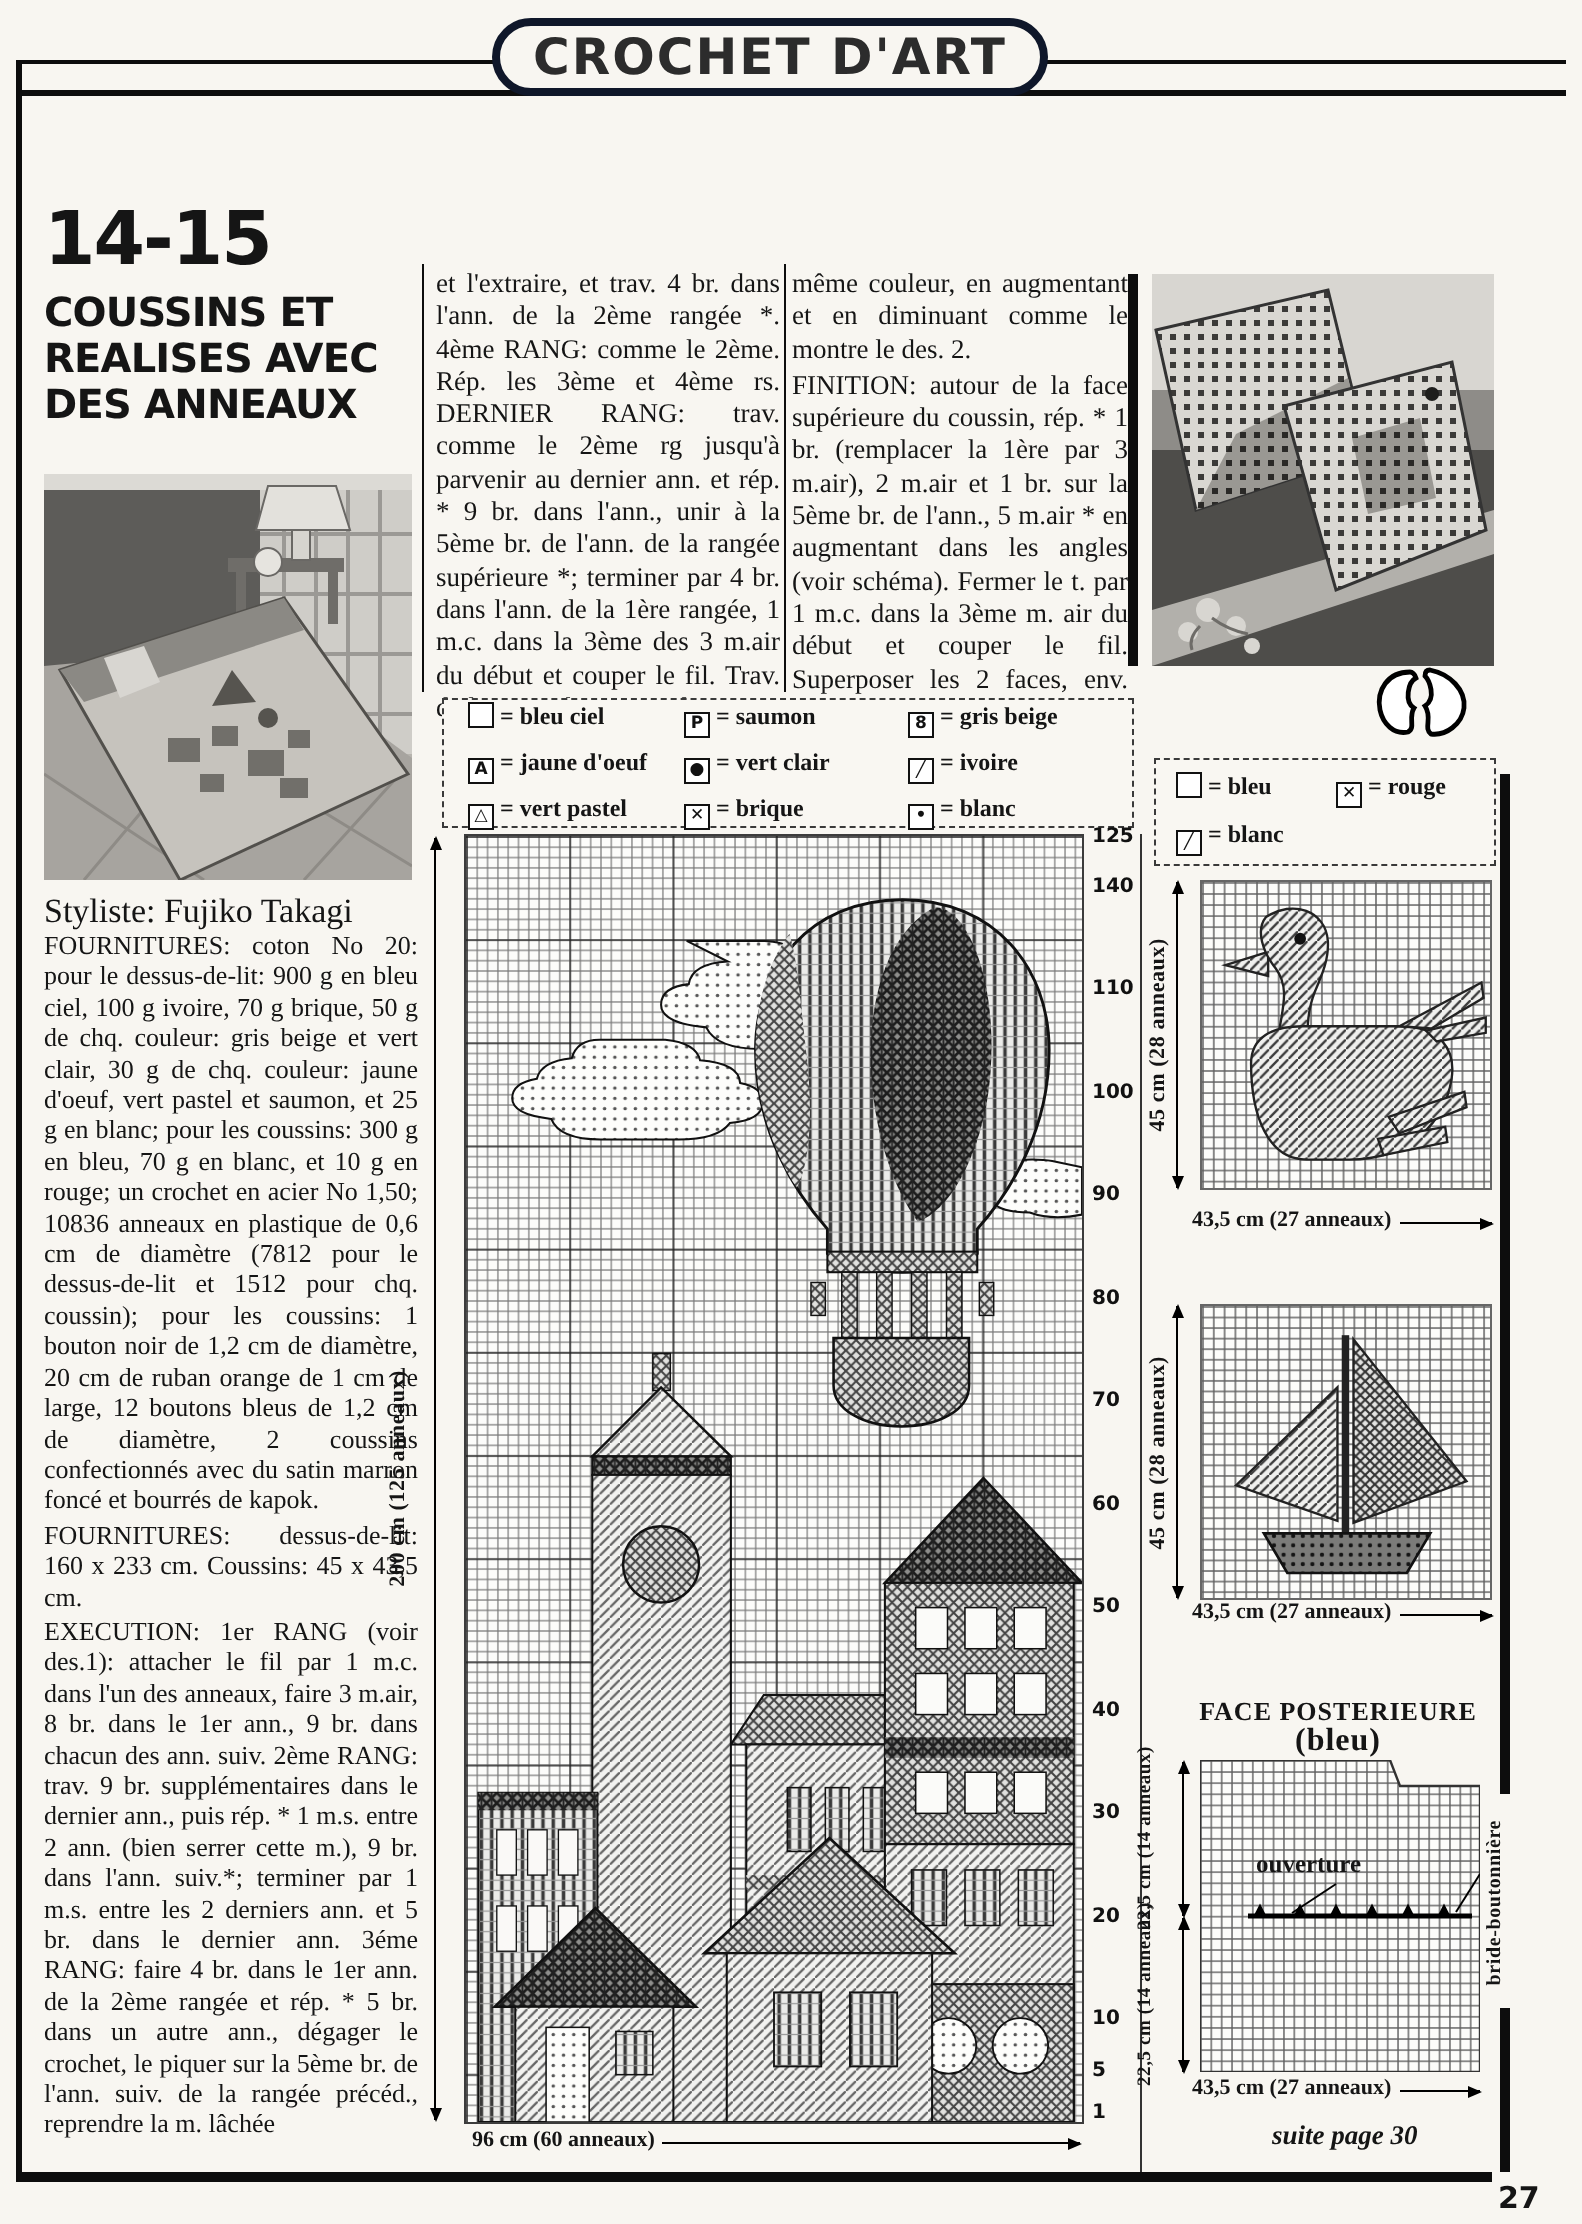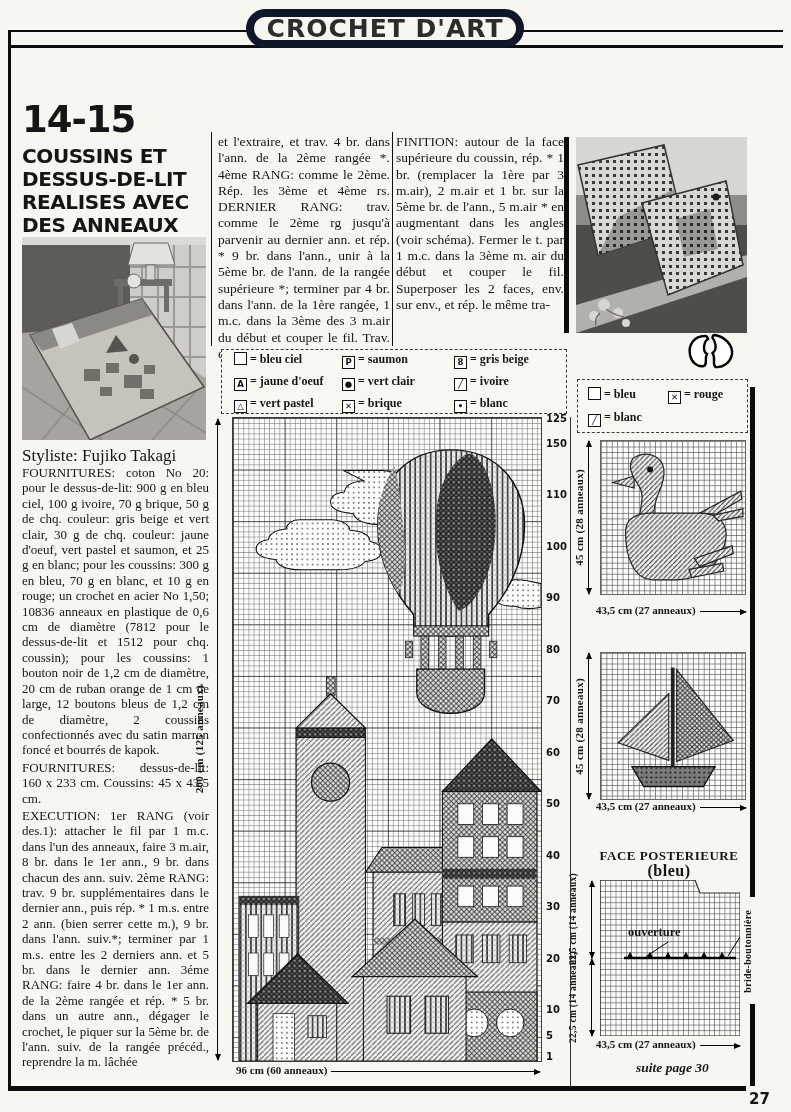--- a/index.html
+++ b/index.html
@@ -1,20 +1,20 @@
 <!DOCTYPE html>
 <html><head>
 <meta charset="utf-8">
 <style>
 *{box-sizing:border-box;margin:0;padding:0}
 html,body{width:791px;height:1112px}
 body{position:relative;background:#f8f6f1;font-family:"Liberation Serif",serif;color:#151515;overflow:hidden}
 .abs{position:absolute}
 .bar{position:absolute;background:#0d0d0d}
-.pill{position:absolute;left:246px;top:9px;width:278px;height:39px;border:8px solid #0f172a;border-radius:22px;background:#f8f6f1;z-index:3;display:flex;align-items:center;justify-content:center}
+.pill{position:absolute;left:246px;top:9px;width:278px;height:39px;border:4px solid #0f172a;border-radius:22px;background:#f8f6f1;z-index:3;display:flex;align-items:center;justify-content:center}
 .pill span{font:bold 25px "DejaVu Sans",sans-serif;letter-spacing:1px;color:#2c2c2c}
 .artnum{position:absolute;left:22px;top:98px;font:bold 37px "DejaVu Sans",sans-serif;letter-spacing:-1px}
 .titleln{font:bold 20px/23px "DejaVu Sans",sans-serif;letter-spacing:-.4px}
 .col{position:absolute;text-align:justify}
 .col p{font-size:13px;line-height:15.4px;margin-bottom:2px}
 .colmid p,.colr p{font-size:13.5px;line-height:16.3px}
 .col b{font-weight:normal}
 .divider{position:absolute;width:1.3px;background:#0d0d0d}
 .legend{position:absolute;border:1.6px dashed #3a3a3a;background:#f9f7f2;display:grid;align-content:center}
 .li{white-space:nowrap;font:bold 12px "Liberation Serif",serif}
@@ -45,21 +45,20 @@
 <div class="bar" style="left:8px;top:30px;width:2.5px;height:1060px"></div>
 <div class="bar" style="left:8px;top:1086px;width:738px;height:4.5px"></div>
 
 <div class="pill">
   <span>CROCHET D'ART</span>
 </div>
 
 <div class="artnum">14-15</div>
 <div class="abs" style="left:22px;top:145px;width:195px">
   <div class="titleln">COUSSINS ET</div>
-  <div class="titleln">DESSUS-DE-LIT</div>
   <div class="titleln">REALISES AVEC</div>
   <div class="titleln">DES ANNEAUX</div>
 </div>
 
 <div class="abs" style="left:22px;top:237px;width:184px;height:203px">
 <svg width="184" height="203" viewBox="0 0 184 203" preserveAspectRatio="none">
   <rect width="184" height="203" fill="#b7b4ae"></rect>
   <rect x="0" y="0" width="184" height="9" fill="#dcdad5"></rect>
   <rect x="0" y="8" width="112" height="88" fill="#5d5c59"></rect>
   <rect x="108" y="8" width="76" height="132" fill="#cfcdc8"></rect>
@@ -101,20 +100,21 @@
 </div>
 
 <div class="divider" style="left:211px;top:132px;height:214px"></div>
 <div class="divider" style="left:391.5px;top:132px;height:214px"></div>
 
 <div class="col colmid" style="left:218px;top:134px;width:172px">
   <p><span>et l'extraire, et trav. 4 br. dans l'ann. de la 2ème rangée *. 4ème RANG: comme le 2ème. Rép. les 3ème et 4ème rs. DERNIER RANG: trav. comme le 2ème rg jusqu'à parvenir au dernier ann. et rép. * 9 br. dans l'ann., unir à la 5ème br. de l'ann. de la rangée supérieure *; terminer par 4 br. dans l'ann. de la 1ère rangée, 1 m.c. dans la 3ème des 3 m.air du début et couper le fil. Trav. de la sorte chq. partie dans une</span></p>
 </div>
 
 <div class="col colr" style="left:396px;top:134px;width:168px">
+  <p><span>même couleur, en augmentant et en diminuant comme le montre le des. 2.</span></p>
   <p><b>FINITION:</b> <span>autour de la face supérieure du coussin, rép. * 1 br. (remplacer la 1ère par 3 m.air), 2 m.air et 1 br. sur la 5ème br. de l'ann., 5 m.air * en augmentant dans les angles (voir schéma). Fermer le t. par 1 m.c. dans la 3ème m. air du début et couper le fil. Superposer les 2 faces, env. sur env., et rép. le même tra-</span></p>
 </div>
 
 <div class="bar" style="left:564px;top:137px;width:4.5px;height:196px"></div>
 
 <div class="abs" style="left:576px;top:137px;width:171px;height:196px">
 <svg width="171" height="196" viewBox="0 0 171 196" preserveAspectRatio="none">
   <defs>
     <pattern id="cd1" width="7" height="7" patternUnits="userSpaceOnUse">
           <rect width="7" height="7" fill="#d9d7d2"></rect>
@@ -260,21 +260,21 @@
     <path d="M2.8,113.8 L12.6,104.2 L22.4,113.8 z" fill="url(#md)" stroke-width="0.25"></path>
     <rect x="4.8" y="113.8" width="15.4" height="11.2" fill="url(#mdg)"></rect>
     <rect x="7.8" y="115.8" width="4.2" height="9.2" fill="url(#pd)" stroke-width="0.15"></rect>
     <rect x="14.6" y="116.2" width="3.6" height="4.2" fill="url(#mv)" stroke-width="0.15"></rect>
   </g>
 </svg>
 </div>
 
 <div class="ticks abs" style="left:546px;top:417px;width:24px;height:645px">
   <span style="top:-4px">125</span>
-  <span style="top:21px">150</span>
+  <span style="top:21px">140</span>
   <span style="top:72px">110</span>
   <span style="top:124px">100</span>
   <span style="top:175px">90</span>
   <span style="top:227px">80</span>
   <span style="top:278px">70</span>
   <span style="top:330px">60</span>
   <span style="top:381px">50</span>
   <span style="top:433px">40</span>
   <span style="top:484px">30</span>
   <span style="top:536px">20</span>

